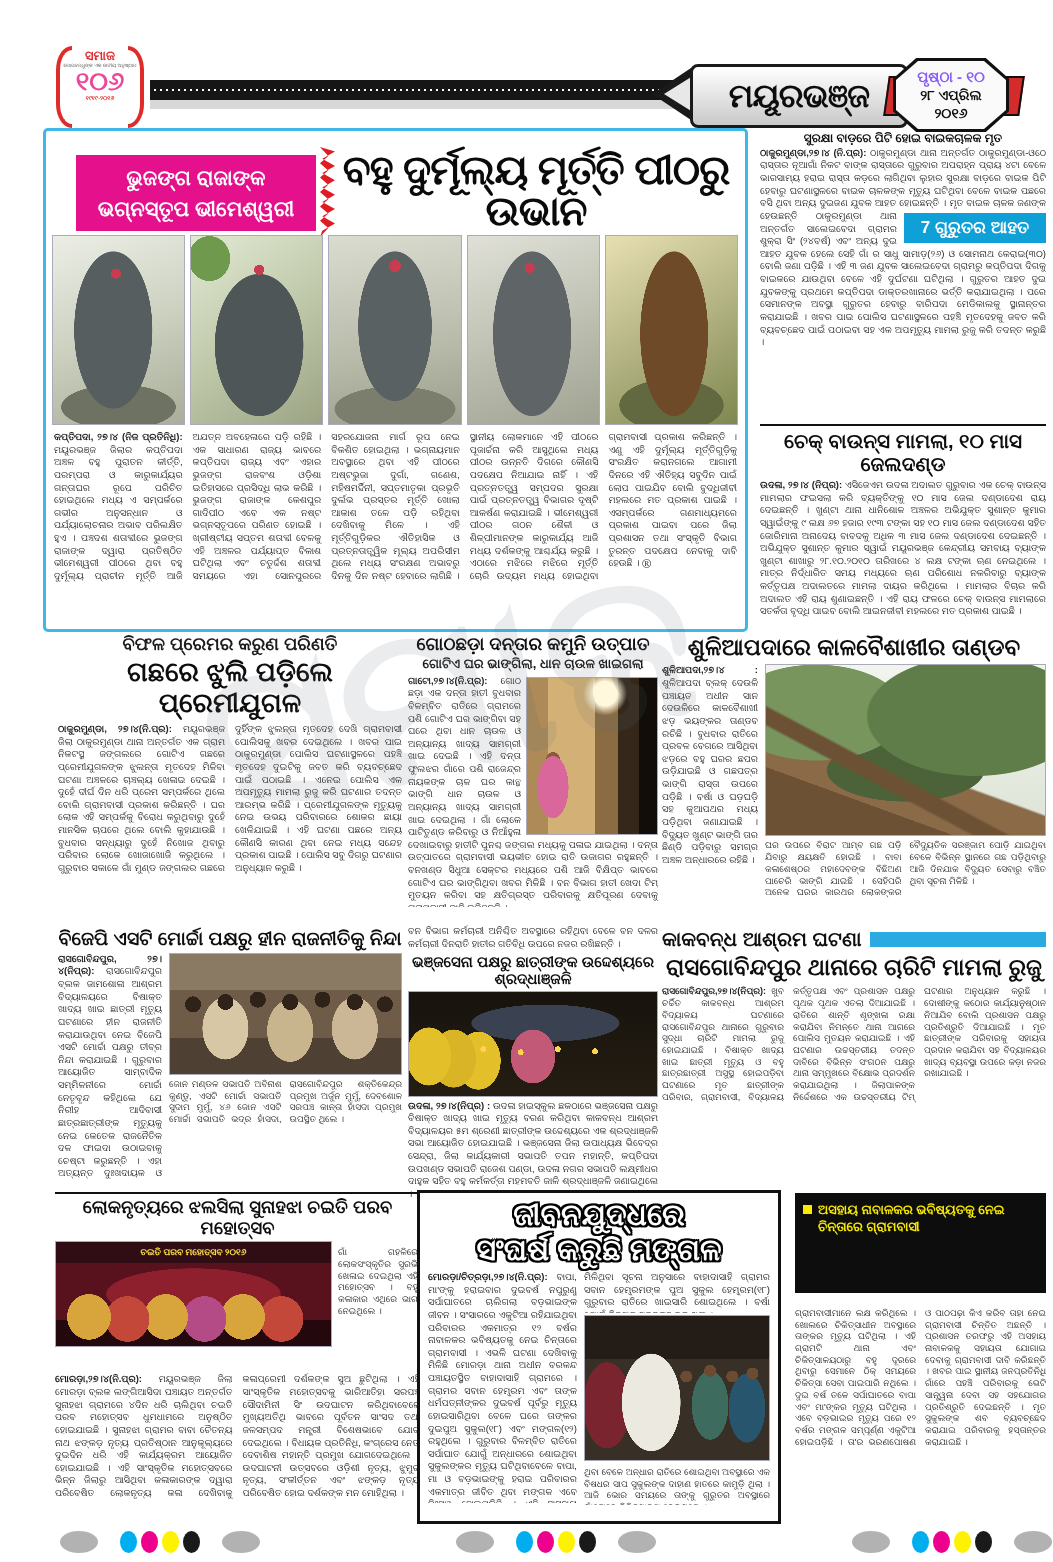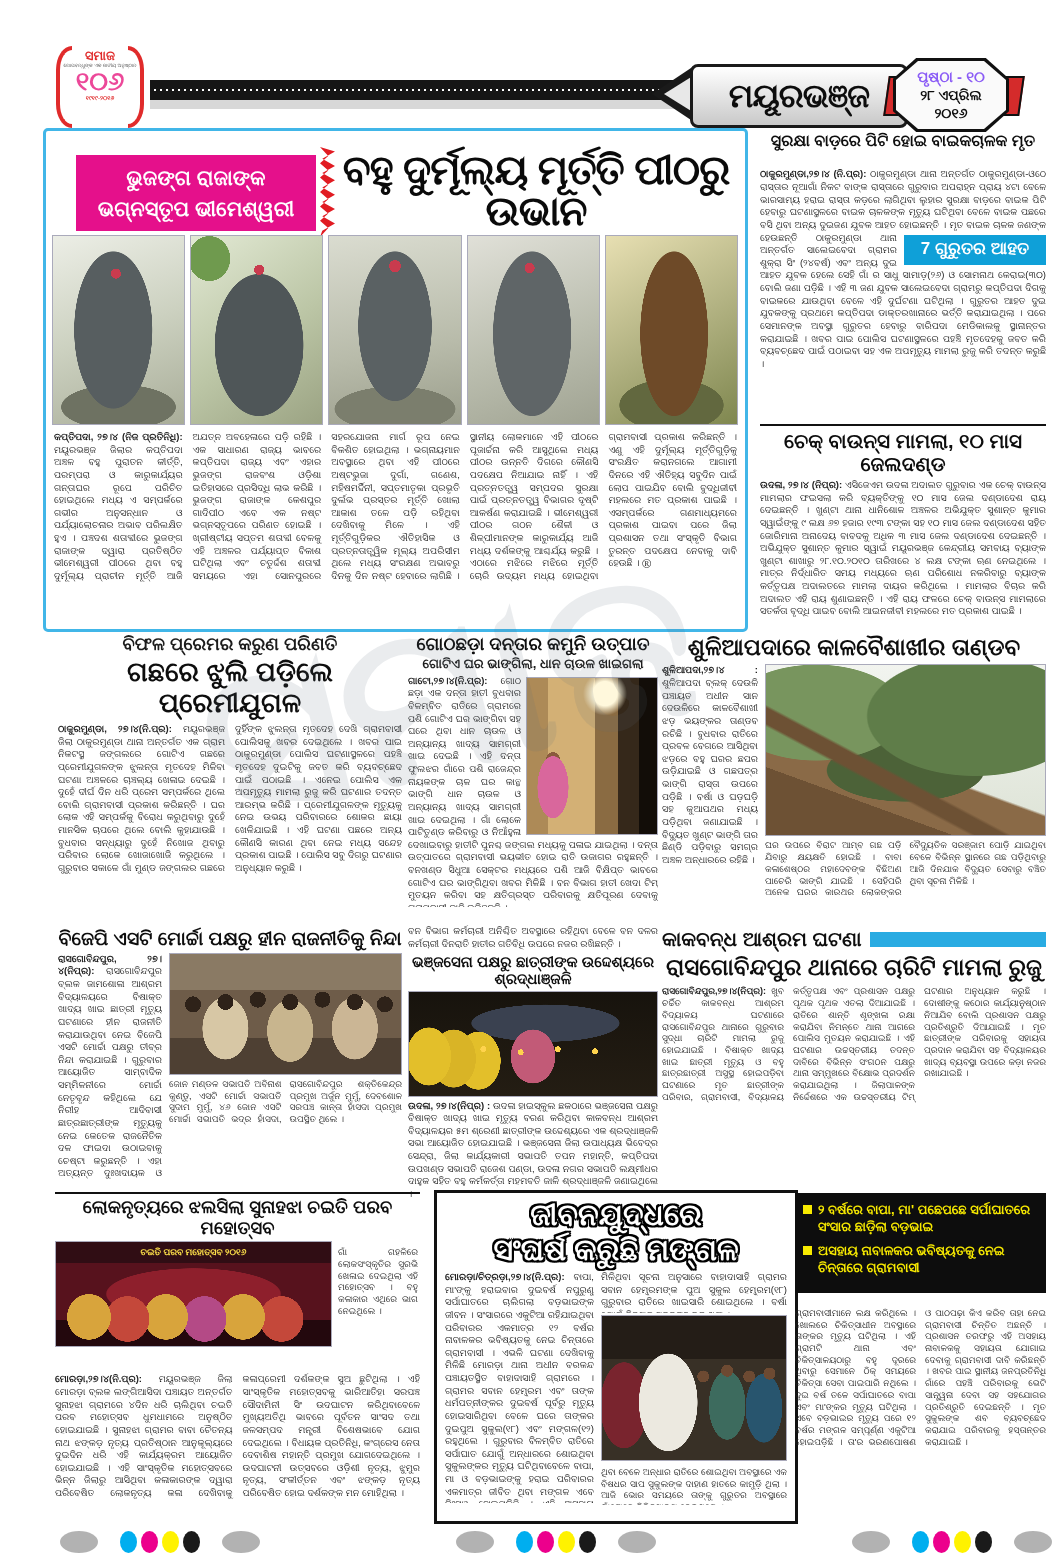--- a/index.html
+++ b/index.html
@@ -47,21 +47,21 @@
      font-size:21px;line-height:1.5;text-align:center;}
   .zigzag{position:absolute;left:274px;top:16px;width:15px;height:90px;background:#e11b22;
      clip-path:polygon(0 0,100% 5%,15% 13%,100% 21%,15% 29%,100% 37%,15% 45%,100% 53%,15% 61%,100% 69%,15% 77%,100% 85%,15% 93%,0 100%,55% 90%,0 82%,55% 74%,0 66%,55% 58%,0 50%,55% 42%,0 34%,55% 26%,0 18%,55% 10%);}
   .lead-hl{position:absolute;left:294px;top:18px;width:392px;height:84px;display:flex;align-items:center;
      justify-content:center;font-size:41px;font-weight:bold;color:#0a0a0a;letter-spacing:-1px;text-align:center;line-height:1;}
   .photo-row{position:absolute;left:6px;top:104px;width:686px;height:190px;display:flex;gap:5px;}
   .photo-row .photo{flex:1;height:190px;}
   .lead-body{position:absolute;left:8px;top:300px;width:683px;height:190px;column-count:5;column-gap:10px;}
   
   .art-bike{left:760px;top:132px;width:286px;height:288px;}
-  .art-bike .hl{font-size:16px;margin-bottom:18px;}
+  .art-bike .hl{font-size:12px;margin-bottom:1px;}
   .injury-box{float:right;width:142px;height:30px;background:#0fa0d8;color:#fff;font-weight:bold;
      font-size:17px;display:flex;align-items:center;justify-content:center;margin:3px 0 3px 7px;}
   .art-cheque{left:760px;top:424px;width:286px;height:202px;border-top:2px solid #111;padding-top:4px;box-sizing:border-box;}
   .art-cheque .hl{font-size:20px;margin-bottom:3px;}
   
   .art-lovers{left:58px;top:634px;width:344px;height:288px;}
   .art-lovers .kick{font-size:18px;font-weight:bold;text-align:center;}
   .art-lovers .hl{font-size:27px;margin:2px 0 4px;}
   .art-lovers .cols{column-count:2;column-gap:10px;height:212px;}
   .art-eleph{left:408px;top:634px;width:250px;height:288px;}
@@ -95,21 +95,21 @@
   .art-cases .hl{font-size:23px;margin:3px 0 4px;}
   .cases-cols{column-count:3;column-gap:9px;height:188px;}
   
   .art-dance{left:55px;top:1192px;width:365px;height:332px;border-top:2px solid #111;padding-top:3px;box-sizing:border-box;}
   .art-dance .hl{font-size:18px;margin-bottom:3px;}
   .dance-wrap{display:flex;gap:6px;}
   .ph-dance{width:277px;height:106px;}
   .dance-side{width:80px;height:106px;font-size:9px;}
   .dance-cols{column-count:2;column-gap:10px;height:182px;margin-top:20px;}
   .pd-text{position:absolute;left:0;right:0;top:5px;text-align:center;color:#ffe24a;font-size:9px;font-weight:bold;}
-  .art-mangal{left:434px;top:1190px;width:364px;height:334px;border:3px solid #111;background:#fff;
+  .art-mangal{left:417px;top:1190px;width:364px;height:334px;border:3px solid #111;background:#fff;
      padding:5px 8px;box-sizing:border-box;}
   .mangal-hl{text-align:center;font-size:30px;font-weight:bold;line-height:1.15;color:#fff;
      text-shadow:-2px -2px 0 #000,2px -2px 0 #000,-2px 2px 0 #000,2px 2px 0 #000,0 -2px 0 #000,0 2px 0 #000,-2px 0 0 #000,2px 0 0 #000;}
   .mangal-wrap{display:flex;gap:7px;margin-top:4px;}
   .m-left{width:152px;height:232px;}
   .m-right{width:186px;}
   .m-top{height:42px;}
   .ph-mangal{width:186px;height:146px;margin:2px 0;}
   .m-cap{height:38px;}
   .black-box{left:795px;top:1193px;width:251px;height:100px;background:#0d0d0d;box-sizing:border-box;
@@ -354,24 +354,20 @@
         <div class="m-top body">ମିଳିଥିବା ସୂଚନା ଅନୁସାରେ ବାହାଦାସାହି ଗ୍ରାମର ସବାନ ହେମ୍ବ୍ରମଙ୍କ ପୁଅ ସୁକୁଲ ହେମ୍ବ୍ରମ(୧୮) ଗୁରୁବାର ରାତିରେ ଖାଇସାରି ଶୋଇଥିଲେ । ବର୍ଷା ଯୋଗୁଁ ବିଦ୍ୟୁତ ସରବରାହ ବନ୍ଦ ଥିଲା ।</div>
         <div class="photo ph-mangal"></div>
         <div class="m-cap body-sm">ଥିବା ବେଳେ ଅନ୍ଧାର ରାତିରେ ଶୋଇଥିବା ଅବସ୍ଥାରେ ଏକ ବିଷଧର ସାପ ସୁକୁଲଙ୍କ ଦାହାଣ ହାତରେ କାମୁଡ଼ି ଥିଲା । ଆଜି ଭୋର ସମୟରେ ତାଙ୍କୁ ଗୁରୁତର ଅବସ୍ଥାରେ ଗାଁଲୋକେ ଚିକିତ୍ସାଳୟ ନେଇଥିଲେ ।</div>
       </div>
     </div>
   </div>
 
   <div class="abs black-box">
     <div class="bb-row">
       <span class="bb-sq"></span>
-      <span class="bb-tx">୨ ବର୍ଷରେ ବାପା, ମା' ପଛେପଛେ ସର୍ପାଘାତରେ ସଂସାର ଛାଡ଼ିଲା ବଡ଼ଭାଇ</span>
-    </div>
-    <div class="bb-row">
-      <span class="bb-sq"></span>
       <span class="bb-tx">ଅସହାୟ ନାବାଳକର ଭବିଷ୍ୟତକୁ ନେଇ ଚିନ୍ତାରେ ଗ୍ରାମବାସୀ</span>
     </div>
   </div>
 
   <div class="abs mangal-right body-sm">ଗ୍ରାମବାସୀମାନେ ଲକ୍ଷ କରିଥିଲେ । ଖୋଲରେ ଚିକିତ୍ସାଧୀନ ଅବସ୍ଥାରେ ତାଙ୍କର ମୃତ୍ୟୁ ଘଟିଥିଲା । ଏହି ଗ୍ରାମଟି ଥାନା ଏବଂ ଚିକିତ୍ସାଳୟଠାରୁ ବହୁ ଦୂରରେ ଥିବାରୁ ସେମାନେ ଠିକ୍ ସମୟରେ ଚିକିତ୍ସା ସେବା ପାଇପାରି ନଥିଲେ । ଦୁଇ ବର୍ଷ ତଳେ ସର୍ପାଘାତରେ ବାପା ଏବଂ ମା'ଙ୍କର ମୃତ୍ୟୁ ଘଟିଥିଲା । ଏବେ ବଡ଼ଭାଇର ମୃତ୍ୟୁ ପରେ ୧୨ ବର୍ଷର ମଙ୍ଗଳ ସମ୍ପୂର୍ଣ୍ଣ ଏକୁଟିଆ ହୋଇପଡ଼ିଛି । ତା'ର ଭରଣପୋଷଣ ଓ ପାଠପଢ଼ା କିଏ କରିବ ତାହା ନେଇ ଗ୍ରାମବାସୀ ଚିନ୍ତିତ ଅଛନ୍ତି । ପ୍ରଶାସନ ତରଫରୁ ଏହି ଅସହାୟ ନାବାଳକକୁ ସହାୟତା ଯୋଗାଇ ଦେବାକୁ ଗ୍ରାମବାସୀ ଦାବି କରିଛନ୍ତି । ଖବର ପାଇ ସ୍ଥାନୀୟ ଜନପ୍ରତିନିଧି ଗାଁରେ ପହଞ୍ଚି ପରିବାରକୁ ଭେଟି ସାନ୍ତ୍ୱନା ଦେବା ସହ ସହଯୋଗର ପ୍ରତିଶ୍ରୁତି ଦେଇଛନ୍ତି । ମୃତ ସୁକୁଲଙ୍କ ଶବ ବ୍ୟବଚ୍ଛେଦ କରାଯାଇ ପରିବାରକୁ ହସ୍ତାନ୍ତର କରାଯାଇଛି ।</div>
 
   <div class="abs wm">ସମାଜ</div>
 
   <div class="abs marks" style="left:60px;">
     <span class="m-gray"></span>

